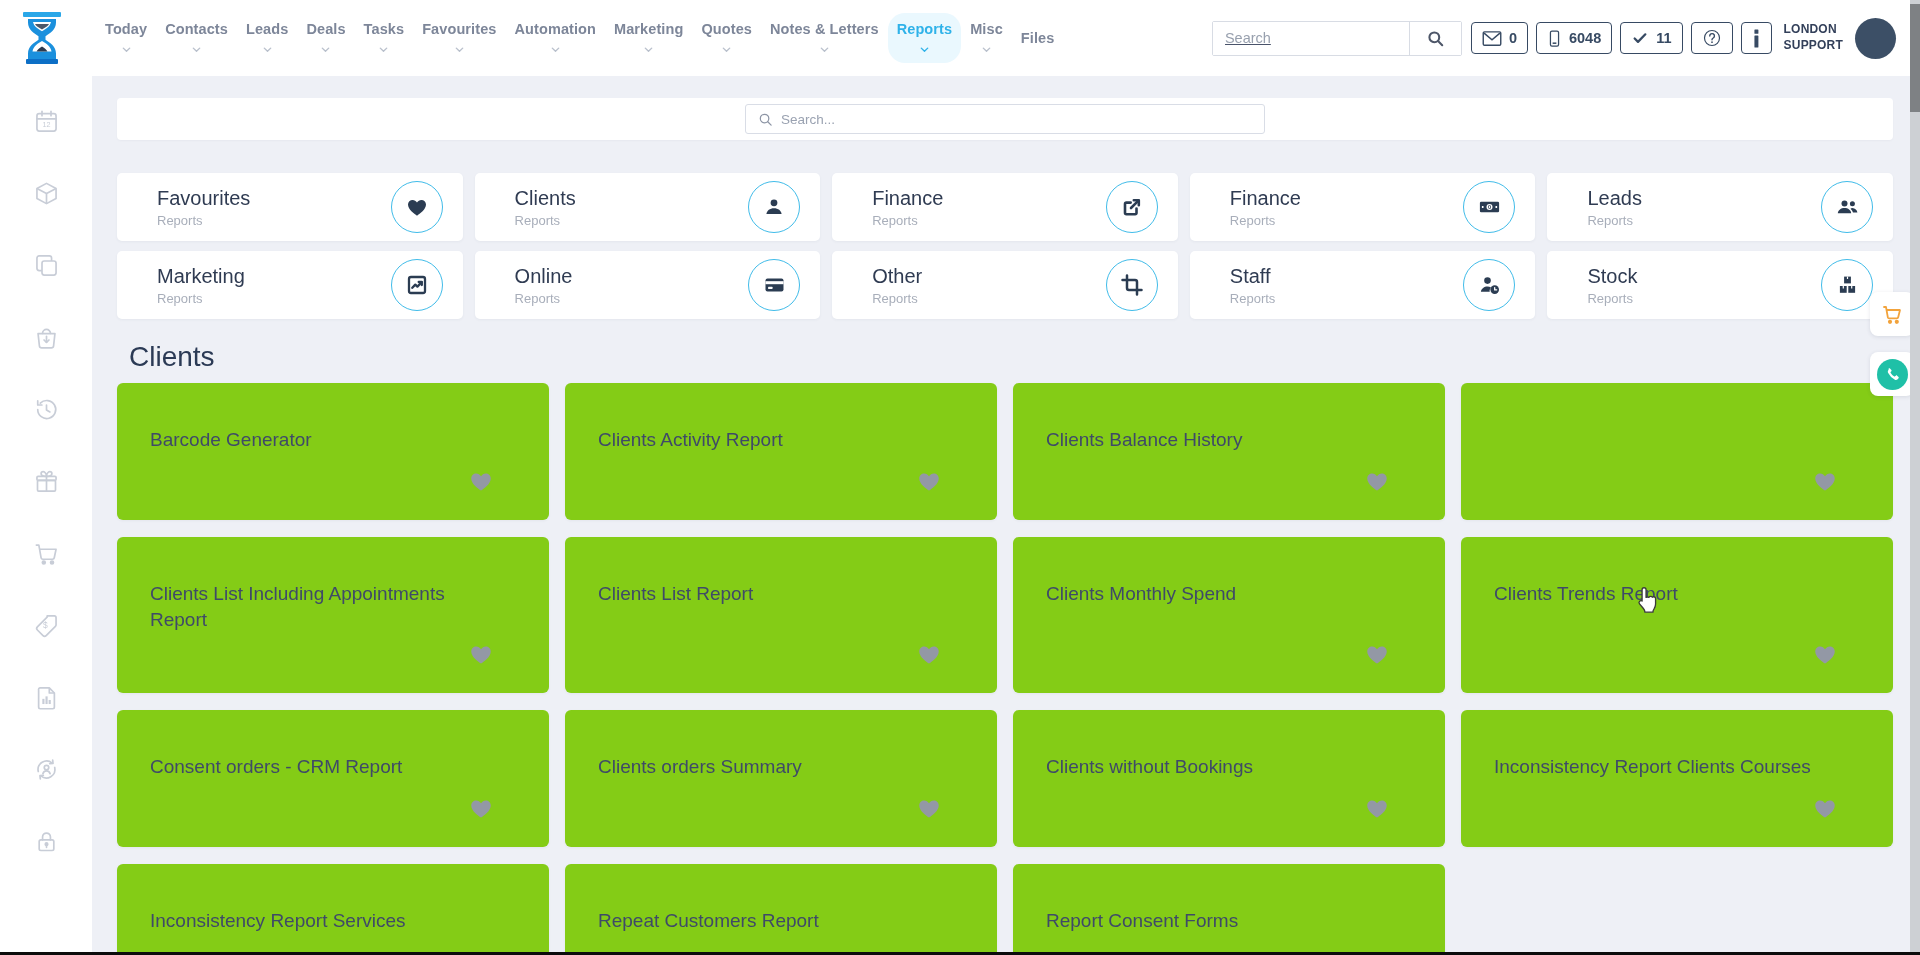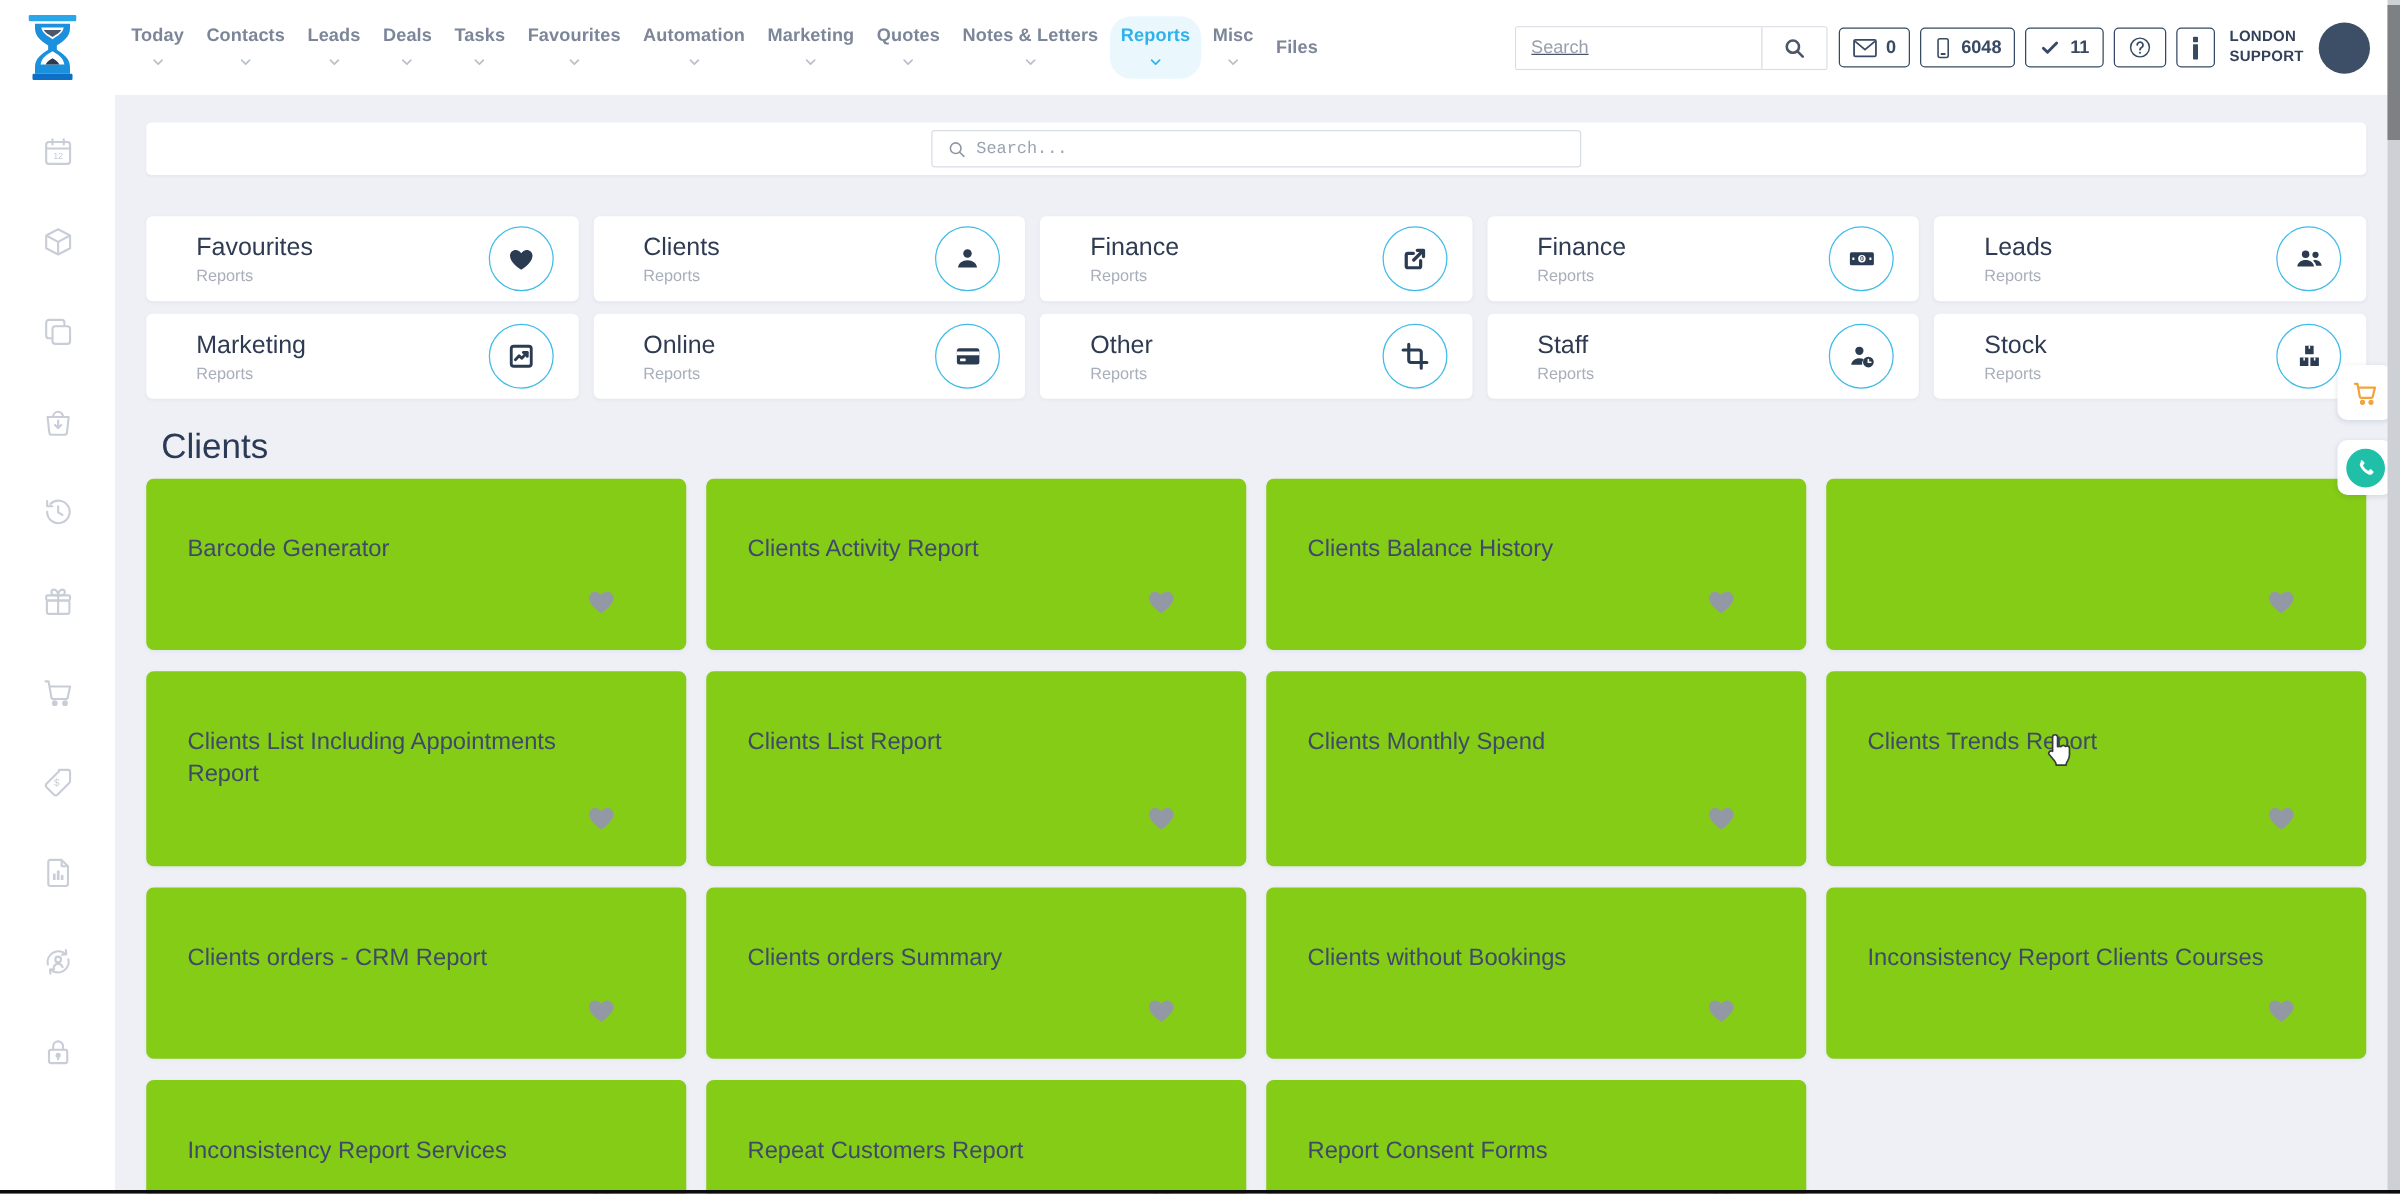--- a/index.html
+++ b/index.html
@@ -63,21 +63,21 @@
   .content-search {
     background:#fff; height:42px; border-radius:4px;
     display:flex; align-items:center; justify-content:center;
     box-shadow:0 1px 2px rgba(40,50,80,.04);
   }
   .cs-input {
     width:520px; height:30px; border:1px solid #d9dde6; border-radius:3px;
     display:flex; align-items:center; gap:8px; padding:0 12px; color:#8d95a5;
   }
   .cs-input input {
-    border:0; outline:none; flex:1; font-family:Liberation Mono, monospace;
+    border:0; outline:none; flex:1; font-family:Liberation Sans, sans-serif;
     font-size:13.5px; color:#4c1d95; background:transparent;
   }
   .cs-input input::placeholder { color:#9aa2b1; }
 
   
   .cat-grid {
     margin-top:33px; display:grid; grid-template-columns:repeat(5,1fr);
     gap:10px 12px;
   }
   .cat-card {
@@ -600,21 +600,21 @@
         </div>
         <div class="report-card">
           <div class="report-title">Clients Trends Report</div>
      <button class="report-heart icon">
             <svg width="26" height="26" viewBox="0 0 24 24" fill="currentColor">
               <path d="M12 20.8C9.1 18.9 3 14.5 3 9.6 3 6.9 5.1 5 7.6 5c1.8 0 3.4 1 4.4 2.6C13 6 14.6 5 16.4 5 18.9 5 21 6.9 21 9.6c0 4.9-6.1 9.3-9 11.2z"></path>
             </svg>
           </button>
         </div>
         <div class="report-card">
-          <div class="report-title">Clients orders - CRM Report</div>
+          <div class="report-title">Consent orders - CRM Report</div>
      <button class="report-heart icon">
             <svg width="26" height="26" viewBox="0 0 24 24" fill="currentColor">
               <path d="M12 20.8C9.1 18.9 3 14.5 3 9.6 3 6.9 5.1 5 7.6 5c1.8 0 3.4 1 4.4 2.6C13 6 14.6 5 16.4 5 18.9 5 21 6.9 21 9.6c0 4.9-6.1 9.3-9 11.2z"></path>
             </svg>
           </button>
         </div>
         <div class="report-card">
           <div class="report-title">Clients orders Summary</div>
      <button class="report-heart icon">
             <svg width="26" height="26" viewBox="0 0 24 24" fill="currentColor">

